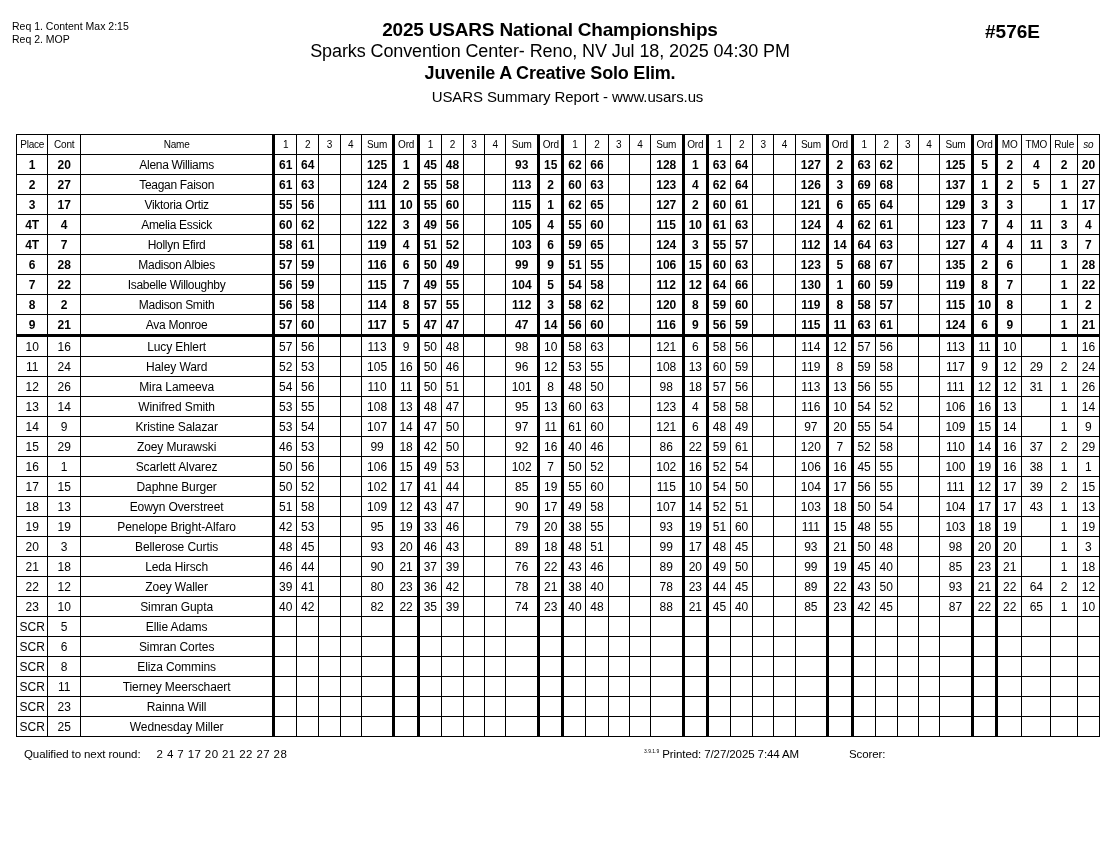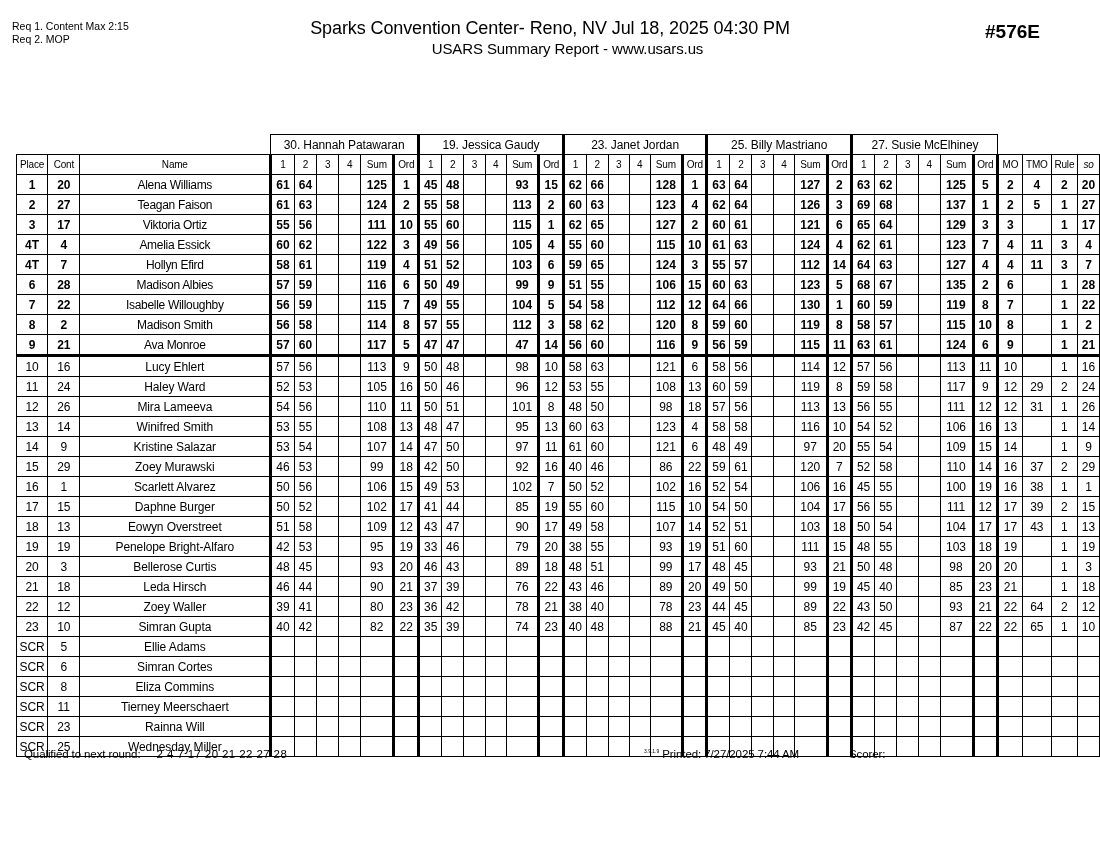--- a/index.html
+++ b/index.html
@@ -180,39 +180,30 @@
 </style>
 </head>
 <body>
 
 <div class="req-block">
   <span class="req-line">Req  1.  Content  Max 2:15</span>
   <span class="req-line">Req  2.  MOP</span>
 </div>
 
 <div class="heading">
+  <div class="h-title">2025 USARS National Championships</div>
   <div class="h-venue">Sparks Convention Center- Reno, NV  Jul 18, 2025  04:30 PM</div>
+  <div class="h-event">Juvenile A Creative Solo Elim.</div>
   <div class="h-report">USARS Summary Report - www.usars.us</div>
 </div>
 <div class="event-code">#576E</div>
 
 <div class="grid-wrap">
   <table class="grid">
     <tbody id="grid-body">
-        <tr class="jrow">
-          <td class="h-place no-box"></td>
-          <td class="h-cont no-box"></td>
-          <td class="h-name no-box"></td>
-          <td class="judge-name" colspan="6">30.  Hannah Patawaran</td>
-          <td class="judge-name heavy-left" colspan="6">19.  Jessica Gaudy</td>
-          <td class="judge-name heavy-left" colspan="6">23.  Janet Jordan</td>
-          <td class="judge-name heavy-left" colspan="6">25.  Billy Mastriano</td>
-          <td class="judge-name heavy-left" colspan="6">27.  Susie McElhiney</td>
-          <td class="no-box" colspan="4"></td>
-        </tr>
         <tr class="hdr">
           <td class="h-place">Place</td>
           <td class="h-cont">Cont</td>
           <td class="h-name">Name</td>
           <td class="c-score heavy-l">1</td>
           <td class="c-score">2</td>
           <td class="c-score">3</td>
           <td class="c-score">4</td>
           <td class="c-sum">Sum</td>
           <td class="c-ord heavy-l heavy-r">Ord</td>

